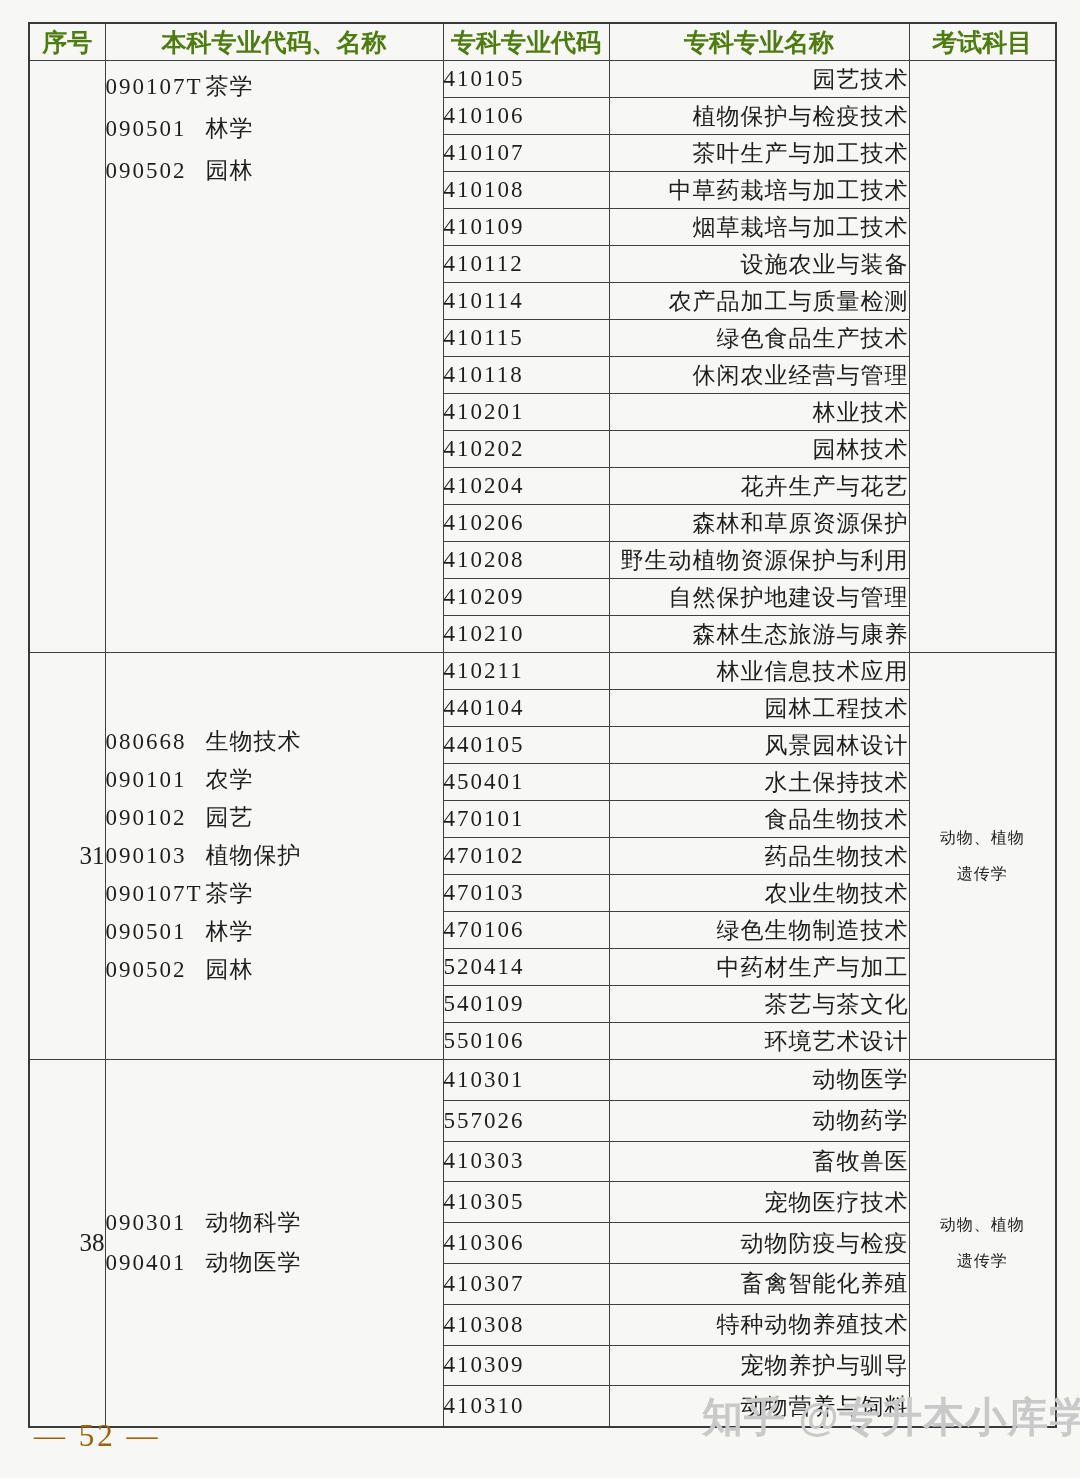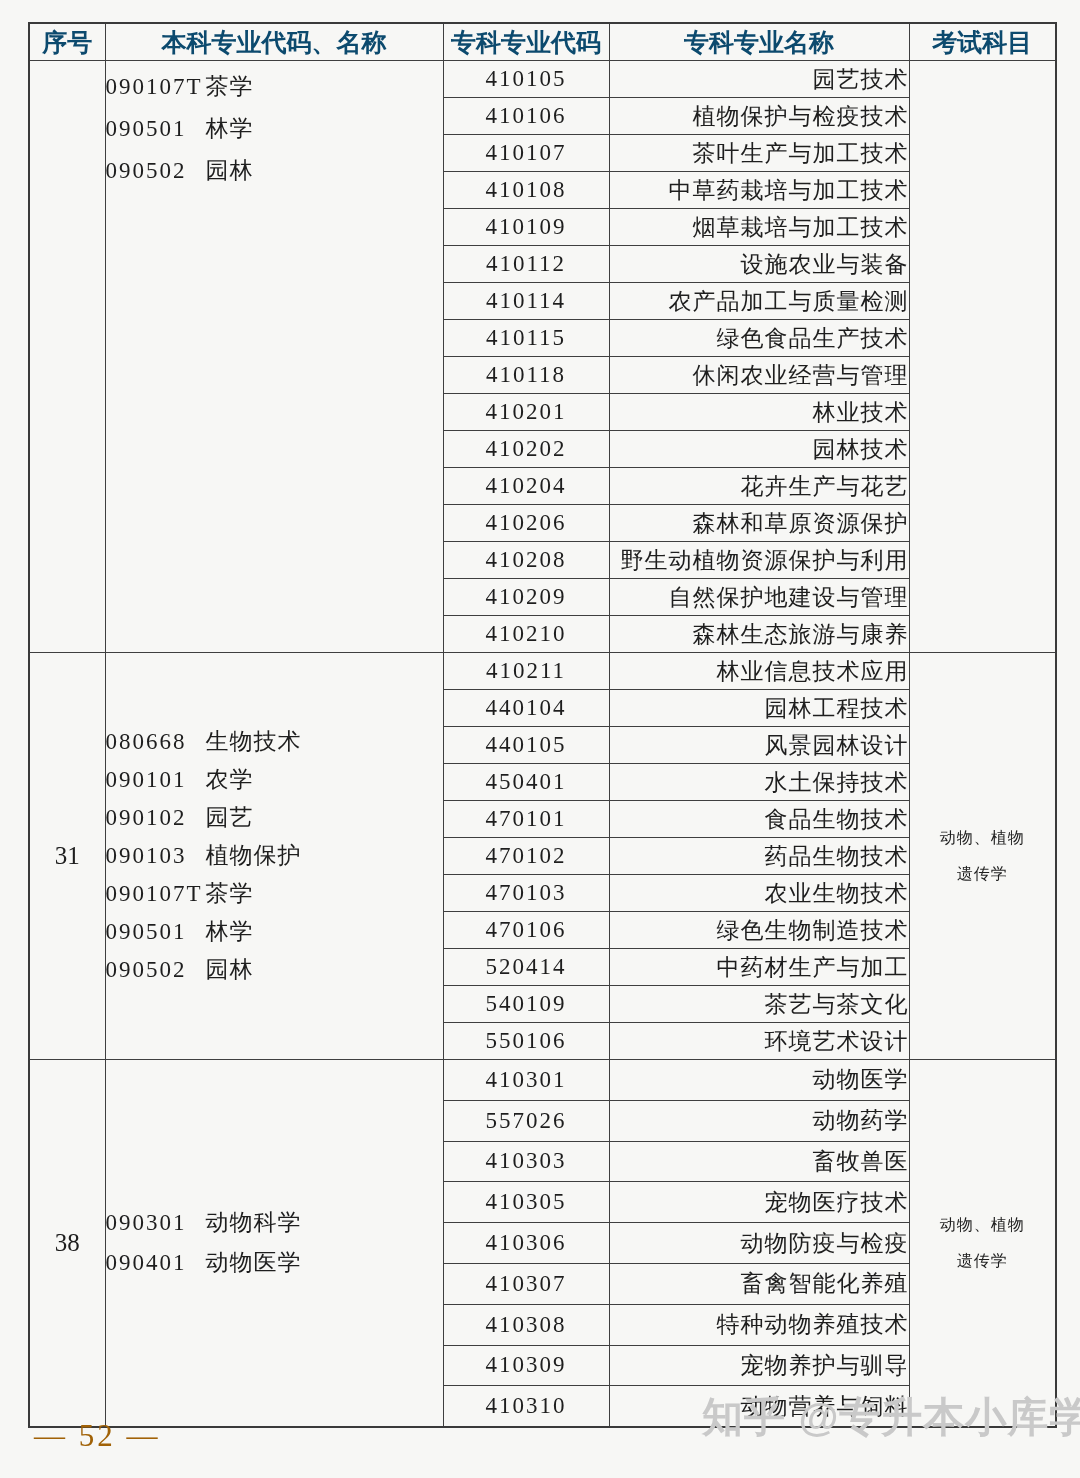--- a/index.html
+++ b/index.html
@@ -33,48 +33,48 @@
   col.c-code    { width: 166px; }
   col.c-name    { width: 300px; }
   col.c-exam    { width: 147px; }
 
   thead th {
     height: 36px;
     font-family: "Liberation Sans", "DejaVu Sans", sans-serif;
     font-weight: 700;
     font-size: 25px;
     text-align: center;
-    color: #0c4a6e;
+    color: #4d7c0f;
   }
   td { font-size: 23px; }
 
   tr.g0 td, tr.g1 td { height: 36px; }
   tr.g2 td { height: 39.8px; }
 
   td.serial-cell {
-    text-align: center;
+    text-align: right;
     font-size: 25px;
   }
   td.undergrad-cell { padding-left: 3px; }
   td.undergrad-cell.top-align {
     vertical-align: top;
     padding-top: 5px;
   }
   .u-line { line-height: 42px; white-space: nowrap; }
   tr.g1 .u-line { line-height: 38px; }
   tr.g2 .u-line { line-height: 40px; }
   .u-code {
     display: inline-block;
     min-width: 100px;
     letter-spacing: 2px;
   }
   .u-name { letter-spacing: 1px; margin-top: 39px; }
 
   td.code-cell {
-    text-align: center;
+    text-align: left;
     letter-spacing: 2px;
   }
   td.name-cell {
     text-align: right;
     padding-left: 12px;
     letter-spacing: 1px;
   }
   td.exam-cell {
     text-align: center;
     font-size: 16px;

